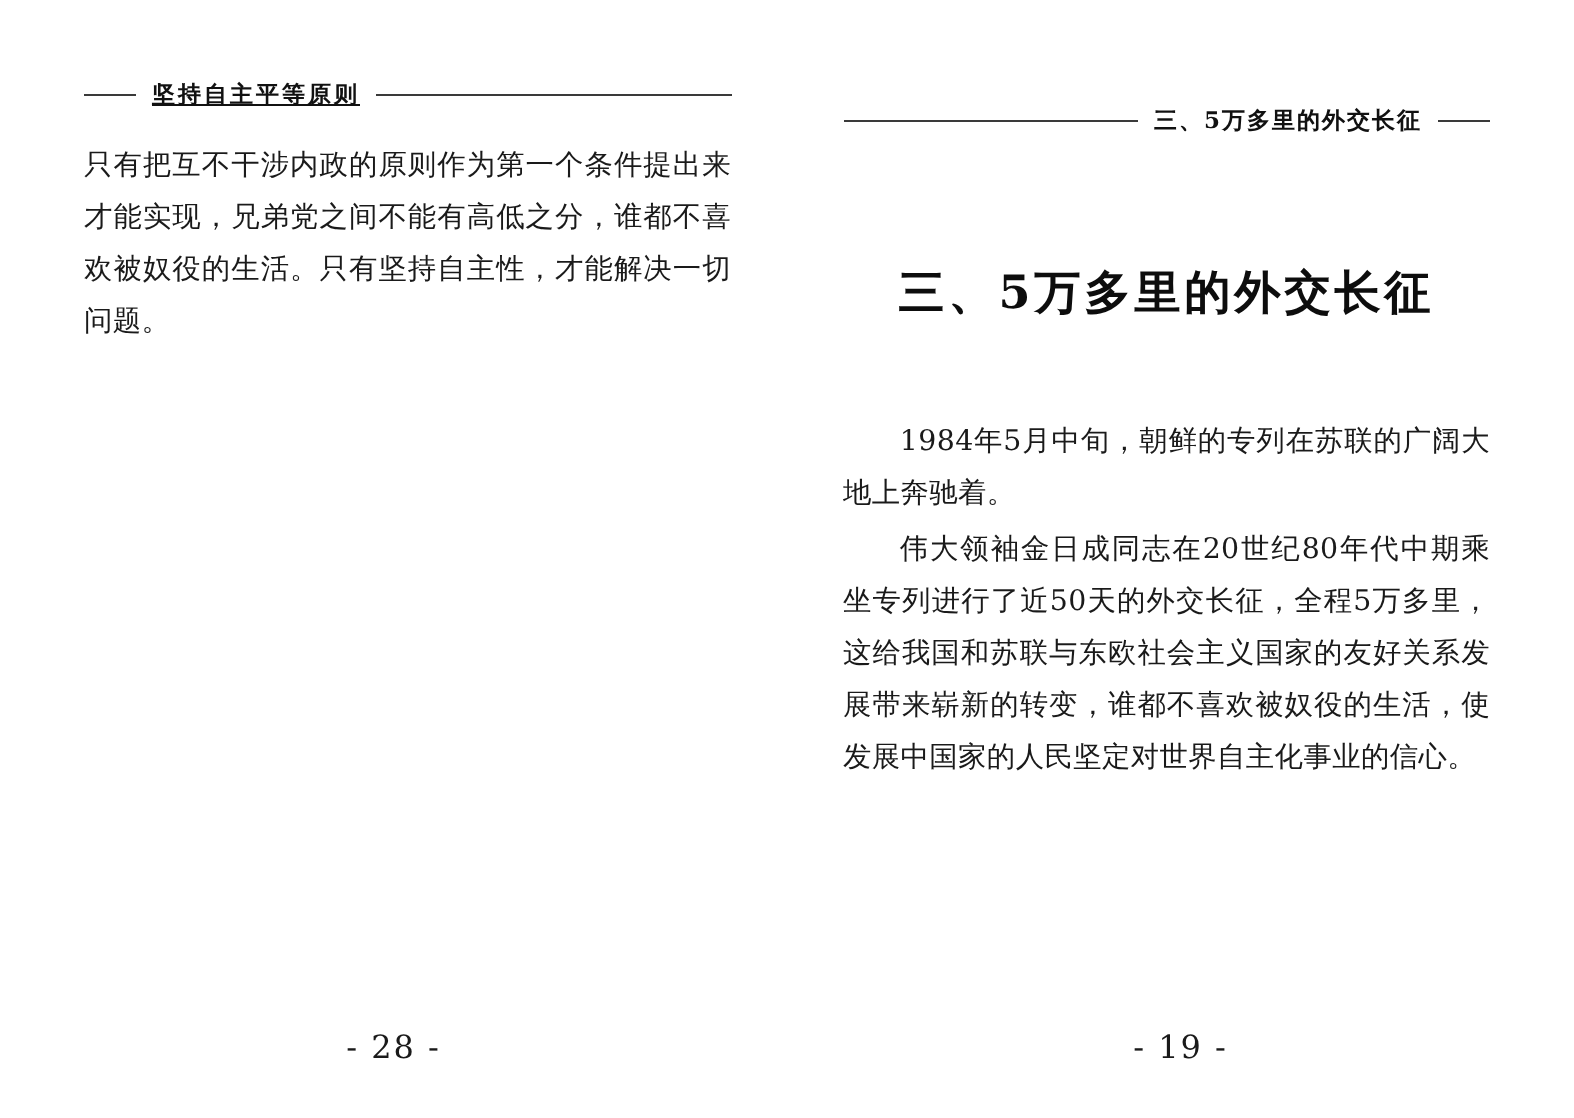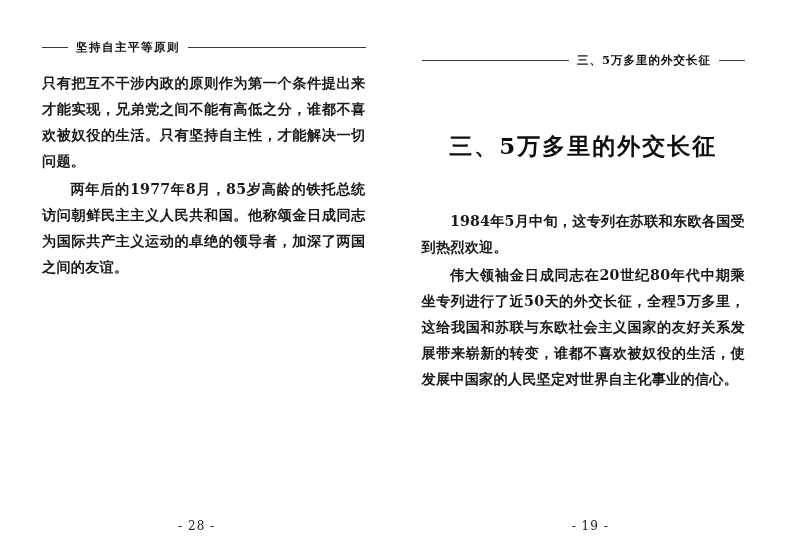--- a/index.html
+++ b/index.html
@@ -58,32 +58,31 @@
     flex: 0 0 26px;
   }
   .header .title {
     flex: 0 0 auto;
     font-size: 11.5px;
     letter-spacing: 1px;
     font-weight: bold;
     white-space: nowrap;
     color: #111;
   }
-  .header-left .title { letter-spacing: 1.5px; }
+  .header-left .title { letter-spacing: 1.5px; text-decoration: underline; }
 
   
   .body-text p {
     margin: 0 0 2px 0;
     font-size: 14.2px;
     line-height: 26px;
     text-align: justify;
     text-justify: inter-ideograph;
     color: #1a1a1a;
     letter-spacing: 0.2px;
-    font-weight: bold;
   }
   .body-text p.indent {
     text-indent: 2em;
   }
 
   
   .chapter-title {
     font-size: 23px;
     font-weight: bold;
     text-align: center;
@@ -92,21 +91,21 @@
     color: #0d0d0d;
   }
 
   
   .folio {
     position: absolute;
     bottom: 26px;
     left: 0;
     right: 0;
     text-align: center;
-    font-size: 12px;
+    font-size: 16px;
     letter-spacing: 1px;
     color: #1a1a1a;
   }
 
   .gutter {
     position: absolute;
     left: 393px;
     top: 0;
     width: 1px;
     height: 559px;
@@ -122,42 +121,41 @@
     <div class="page-inner">
 
       <div class="header header-left">
         <span class="rule short"></span>
         <span class="title">坚持自主平等原则</span>
         <span class="rule"></span>
       </div>
 
       <div class="body-text">
         <p>只有把互不干涉内政的原则作为第一个条件提出来才能实现，兄弟党之间不能有高低之分，谁都不喜欢被奴役的生活。只有坚持自主性，才能解决一切问题。</p>
-        <p class="indent">两年后的1977年8月，85岁高龄的铁托总统访问朝鲜民主主义人民共和国。他称颂金日成同志为国际共产主义运动的卓绝的领导者，加深了两国之间的友谊。</p>
       </div>
 
     </div>
     <div class="folio">- 28 -</div>
   </div>
 
   <div class="gutter"></div>
 
   <div class="page page-right">
     <div class="page-inner">
 
       <div class="header header-right">
         <span class="rule"></span>
         <span class="title">三、5万多里的外交长征</span>
         <span class="rule short"></span>
       </div>
 
       <h1 class="chapter-title">三、5万多里的外交长征</h1>
 
       <div class="body-text">
-        <p class="indent">1984年5月中旬，这专列在苏联和东欧各国受到热烈欢迎。</p>
+        <p class="indent">1984年5月中旬，朝鲜的专列在苏联的广阔大地上奔驰着。</p>
         <p class="indent">伟大领袖金日成同志在20世纪80年代中期乘坐专列进行了近50天的外交长征，全程5万多里，这给我国和苏联与东欧社会主义国家的友好关系发展带来崭新的转变，谁都不喜欢被奴役的生活，使发展中国家的人民坚定对世界自主化事业的信心。</p>
       </div>
 
     </div>
     <div class="folio">- 19 -</div>
   </div>
 
 </div>
 
 </body></html>

